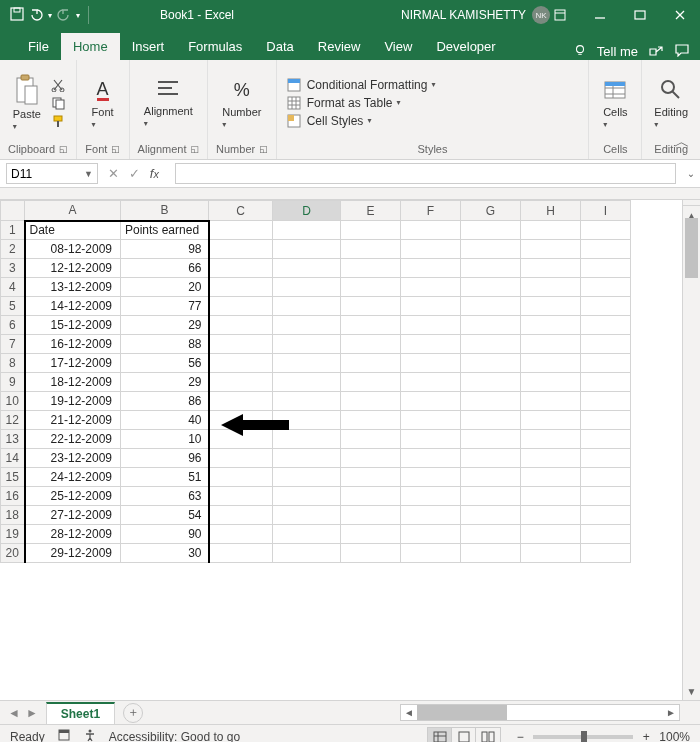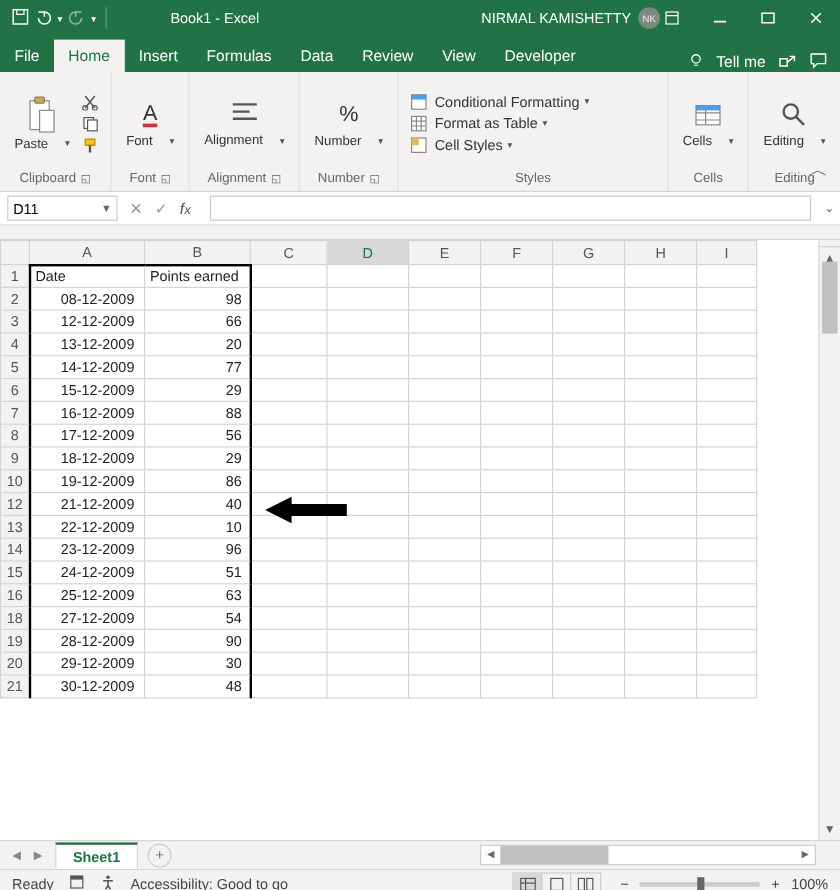--- a/index.html
+++ b/index.html
@@ -2,44 +2,44 @@
 <html><head>
 <meta charset="utf-8">
 <style>
   * { box-sizing: border-box; margin: 0; padding: 0; font-family: "Segoe UI", Arial, sans-serif; }
   body { width: 700px; height: 742px; background: #fff; overflow: hidden; position: relative; }
   
   
   .titlebar { height: 30px; background: #217346; display: flex; align-items: center; color: #fff; font-size: 12px; position: relative; }
   .titlebar .qat { display: flex; align-items: center; gap: 4px; padding-left: 10px; }
   .titlebar .qat .sep { width: 1px; height: 18px; background: rgba(255,255,255,0.3); margin: 0 4px;}
-  .titlebar .title { position: absolute; left: 142px; }
+  .titlebar .title { position: absolute; left: 160px; }
   .titlebar .user { position: absolute; right: 150px; display: flex; align-items: center; gap: 6px;}
   .titlebar .avatar { width: 18px; height: 18px; border-radius: 50%; background: #7a8a7f; display:flex;align-items:center;justify-content:center;font-size:8px;color:#eee;}
   .titlebar .winbtns { position: absolute; right: 0; display: flex; }
   .titlebar .winbtn { width: 40px; height: 30px; display:flex; align-items:center; justify-content:center; cursor:pointer;}
   .titlebar svg { stroke: #fff; fill: none; }
 
   
-  .tabs { height: 30px; background: #217346; display: flex; align-items: flex-end; color: #fff; font-size: 13px; padding-left: 0;}
+  .tabs { height: 30px; background: #217346; display: flex; align-items: flex-end; color: #fff; font-size: 13px; padding-left: 16px;}
   .tab { padding: 6px 12px; cursor: pointer; }
   .tab.file { }
   .tab.active { background: #f3f2f1; color: #217346; }
   .tabs .spacer { flex: 1; }
   .tabs .right { display:flex; align-items:center; gap: 10px; padding-right: 10px;}
   .bulb { width:14px;height:14px; }
 
   
   .ribbon { height: 100px; background: #f3f2f1; border-bottom: 1px solid #d4d4d4; display: flex; position: relative;}
   .group { border-right: 1px solid #e1e1e1; padding: 4px 8px 2px 8px; display:flex; flex-direction: column; align-items:center; }
   .group-body { flex:1; display:flex; align-items:center; gap:6px;}
   .group-label { font-size: 11px; color: #666; height: 16px; display:flex; align-items:center; gap:4px;}
   .dialog-launcher { font-size: 9px; color:#666; cursor:pointer;}
   .bigbtn { display:flex; flex-direction:column; align-items:center; gap:2px; cursor:pointer; padding: 2px 4px;}
-  .bigbtn .lbl {font-size:11px; color:#333; display:flex; align-items:center; gap:14px;}
+  .bigbtn .lbl {font-size:11px; color:#333; display:flex; align-items:flex-start; gap:2px;flex-direction:column;}
   .dd-caret { font-size:8px; color:#555;}
   .paste-icon { width:26px; height:32px; }
   .small-icons { display:flex; flex-direction:column; gap:4px; }
   .small-icons .si{ width:16px; height:14px; cursor:pointer;}
   .font-icon,.num-icon {width:28px;height:28px;display:flex;align-items:center;justify-content:center;font-size:18px;color:#333;}
   .align-icon svg{width:26px;height:22px;}
   .styles-body{display:flex;flex-direction:column;gap:2px;font-size:12px;color:#333;width:160px;}
   .style-row{display:flex;align-items:center;gap:4px;cursor:pointer; padding:1px 2px;}
   .style-row svg{width:16px;height:14px;}
   .ribbon .collapse{position:absolute;right:10px;bottom:6px;cursor:pointer;color:#666;}
@@ -598,32 +598,20 @@
           <td class="colA bold-left date">29-12-2009</td>
           <td class="colB bold-right num">30</td>
           <td class="colC"></td>
           <td class="colD"></td>
           <td class="colE"></td>
           <td class="colF"></td>
           <td class="colG"></td>
           <td class="colH"></td>
           <td class="colI"></td>
         </tr>
-        <tr>
-          <th class="">21</th>
-          <td class="colA bold-left date">30-12-2009</td>
-          <td class="colB bold-right num">48</td>
-          <td class="colC"></td>
-          <td class="colD"></td>
-          <td class="colE"></td>
-          <td class="colF"></td>
-          <td class="colG"></td>
-          <td class="colH"></td>
-          <td class="colI"></td>
-        </tr>
       </tbody>
     </table>
   <div class="arrow">
     <svg viewBox="0 0 70 26">
         <polygon points="0,13 22,2 22,8 68,8 68,18 22,18 22,24" fill="#000"></polygon>
       </svg>
   </div>
   <div class="vscroll">
     <div class="split"></div>
     <div class="btn" style="margin-top:6px">▲</div>

